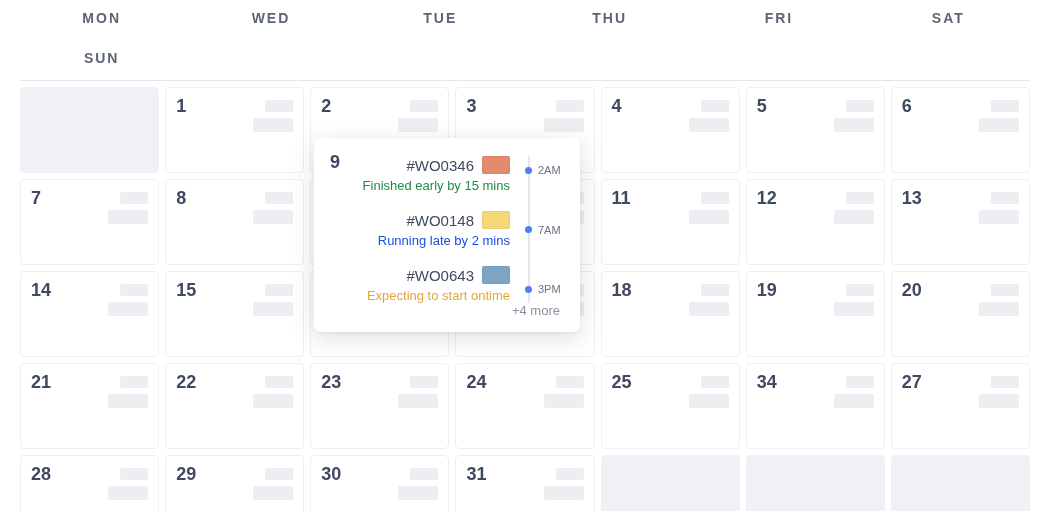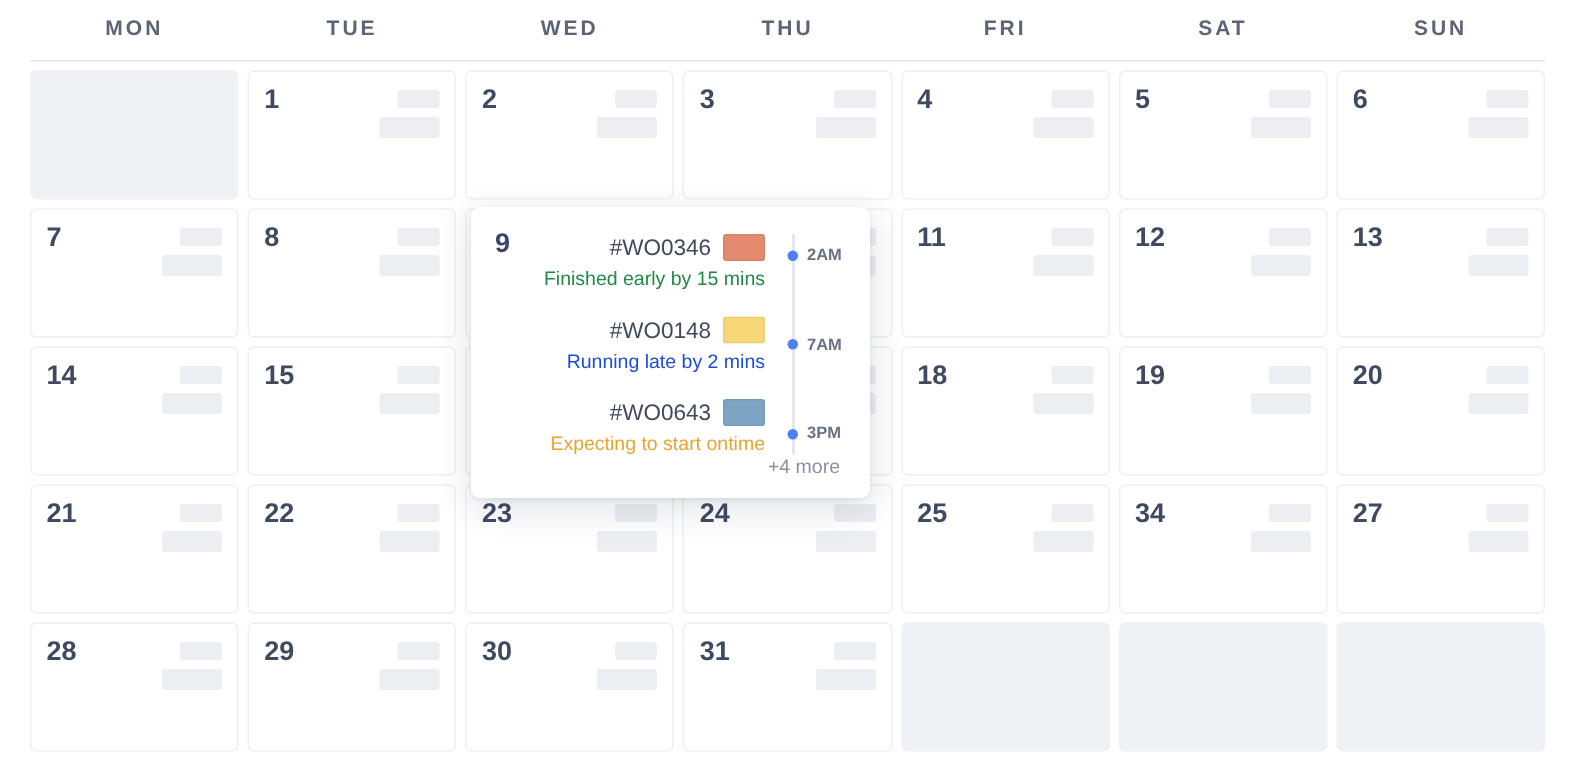--- a/index.html
+++ b/index.html
@@ -11,21 +11,21 @@
     color: #3c4860;
   }
   .calendar {
     width: 1050px;
     height: 511px;
     position: relative;
     padding: 0 20px 20px 20px;
   }
   .header-row {
     display: grid;
-    grid-template-columns: repeat(7, 1fr);
+    grid-template-columns: repeat(6, 1fr);
     column-gap: 6px;
     border-bottom: 1px solid #e3e5ea;
   }
   .header-cell {
     text-align: center;
     font-weight: 700;
     letter-spacing: 2px;
     font-size: 14px;
     color: #5d6476;
     padding: 10px 0 14px 0;
@@ -160,39 +160,39 @@
     height: 7px;
     background: #4f7ff0;
     border-radius: 50%;
     margin-left: -1px;
     position: relative;
     z-index: 1;
   }
   .po-timeline .tlabel {
     font-size: 11px;
     color: #6a7185;
-    font-weight: 700;
+    font-weight: 400;
   }
   .po-more {
     text-align: right;
     font-size: 13px;
     color: #8b91a1;
     margin-top: 0;
     padding-right: 4px;
   }
 </style>
 </head>
 <body>
 
 <div class="calendar">
 
   <div class="header-row">
     <div class="header-cell">MON</div>
+    <div class="header-cell">WED</div>
     <div class="header-cell">TUE</div>
-    <div class="header-cell">WED</div>
     <div class="header-cell">THU</div>
     <div class="header-cell">FRI</div>
     <div class="header-cell">SAT</div>
     <div class="header-cell">SUN</div>
   </div>
 
   <div class="weeks" id="weeks">
       <div class="week">
         <div class="day pad"></div>
         <div class="day">

